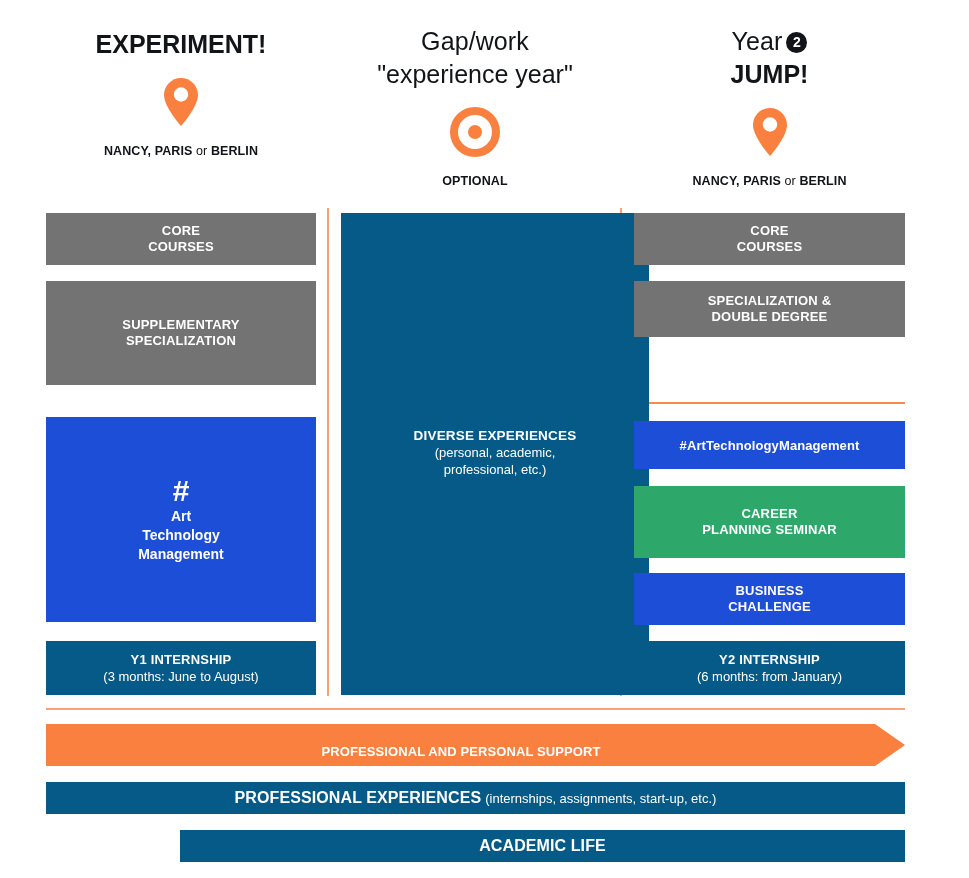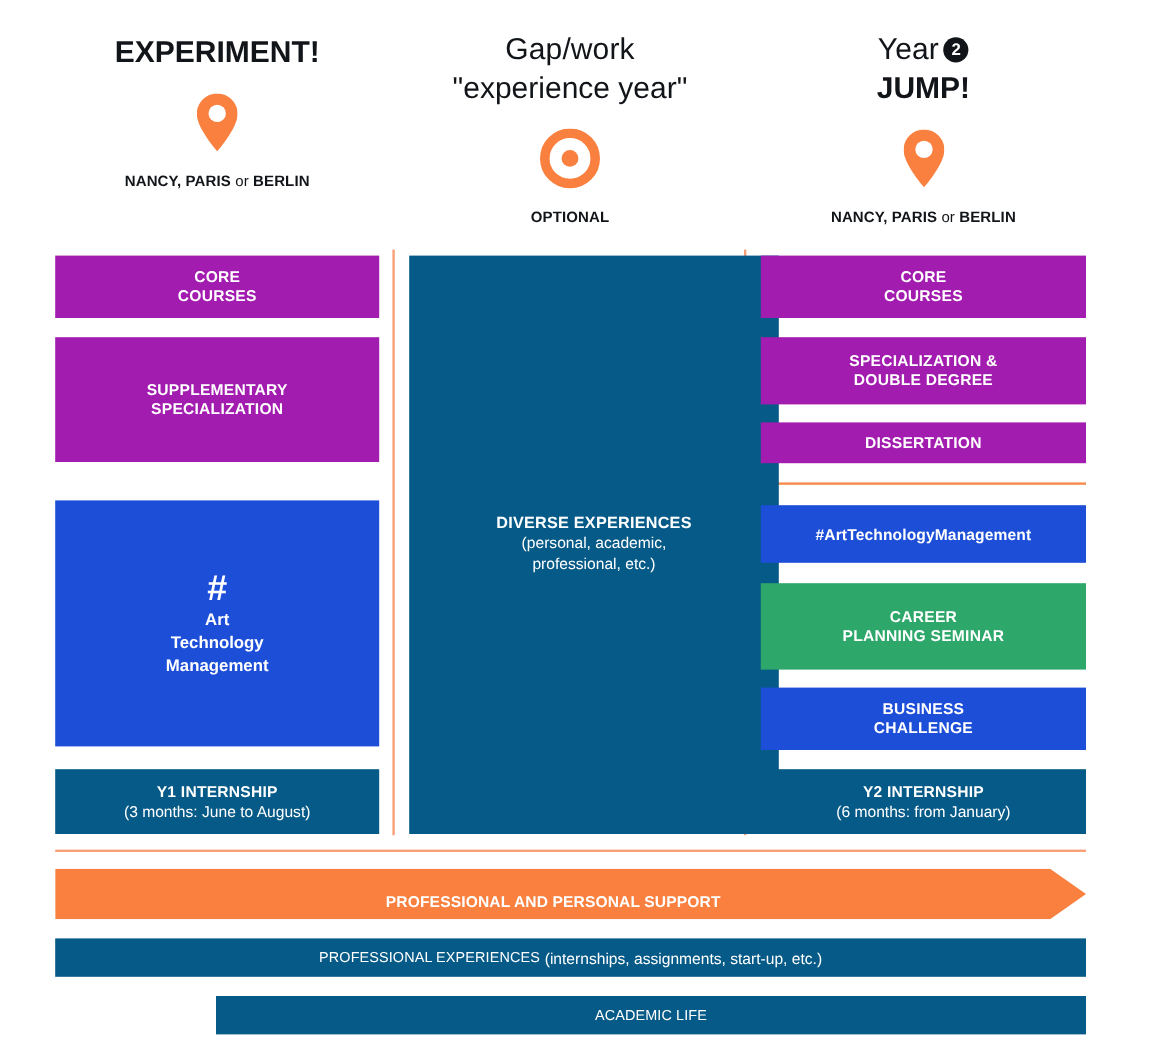--- a/index.html
+++ b/index.html
@@ -129,21 +129,21 @@
     line-height: 16px;
     letter-spacing: 0.2px;
   }
   .blk .t2 {
     font-size: 13px;
     font-weight: 400;
     line-height: 17px;
   }
   .blk .t1.big { font-size: 13.5px; }
 
-  .purple { background: #a21caf; }
+  .purple { background: #737373; }
   .lightblue { background: #1d4ed8; }
   .green { background: #2ea86a; }
   .darkblue { background: #065a87; }
 
   
   .hash-glyph {
     font-size: 30px;
     font-weight: 700;
     line-height: 32px;
     color: #ffffff;
@@ -186,22 +186,22 @@
 
   .bar {
     position: absolute;
     display: flex;
     align-items: center;
     justify-content: center;
     color: #ffffff;
     background: #065a87;
   }
   .bar .b-strong {
-    font-size: 12px;
-    font-weight: 400;
+    font-size: 16px;
+    font-weight: 700;
     letter-spacing: 0.1px;
   }
   .bar .b-reg {
     font-size: 13px;
     font-weight: 400;
     margin-left: 4px;
   }
 </style>
 </head>
 <body>
@@ -291,23 +291,20 @@
   <div class="blk purple" style="left:634px; top:213px; width:271px; height:52px;">
     <div class="t1">CORE</div>
     <div class="t1">COURSES</div>
   </div>
 
   <div class="blk purple" style="left:634px; top:281px; width:271px; height:56px;">
     <div class="t1">SPECIALIZATION &amp;</div>
     <div class="t1">DOUBLE DEGREE</div>
   </div>
 
-  <div class="blk purple" style="left:634px; top:352px; width:271px; height:34px;">
-    <div class="t1">DISSERTATION</div>
-  </div>
 
   <div class="blk lightblue" style="left:634px; top:421px; width:271px; height:48px;">
     <div class="hash-inline">#ArtTechnologyManagement</div>
   </div>
 
   <div class="blk green" style="left:634px; top:486px; width:271px; height:72px;">
     <div class="t1">CAREER</div>
     <div class="t1">PLANNING SEMINAR</div>
   </div>
 

